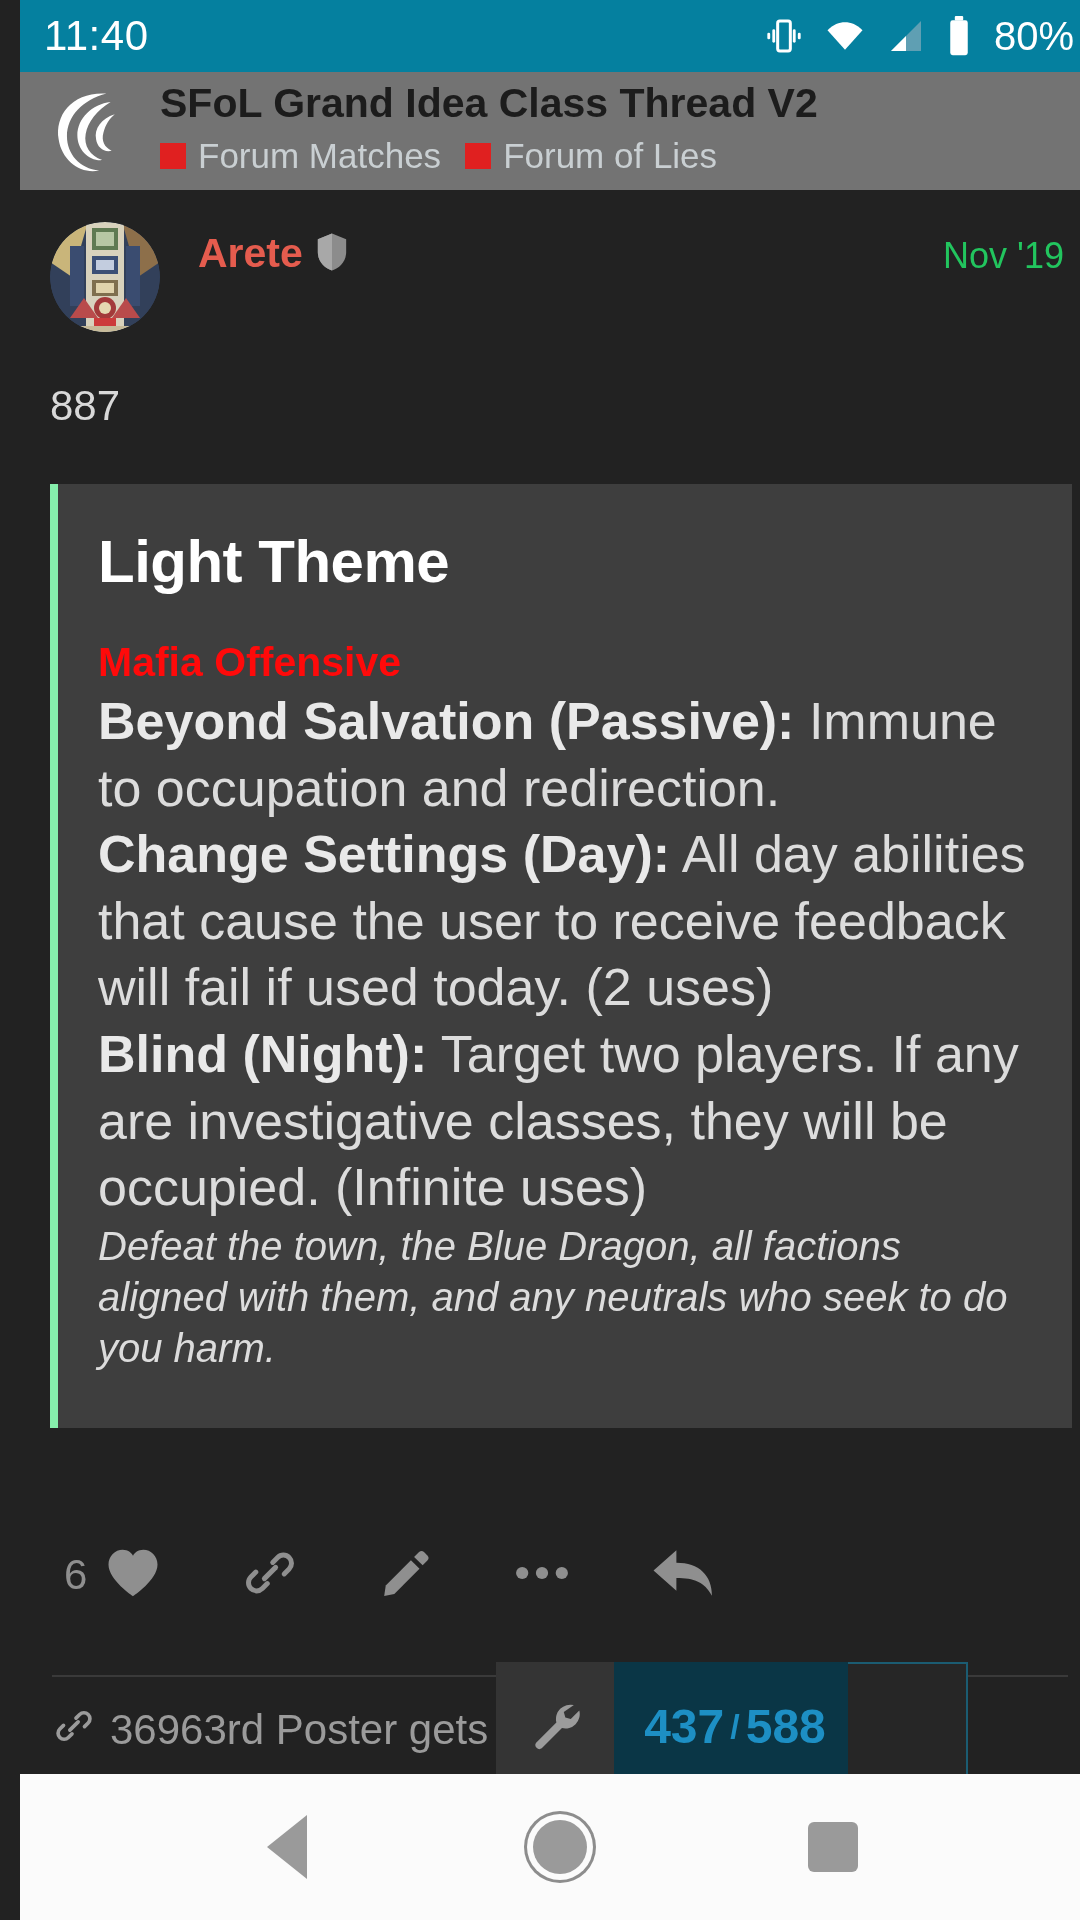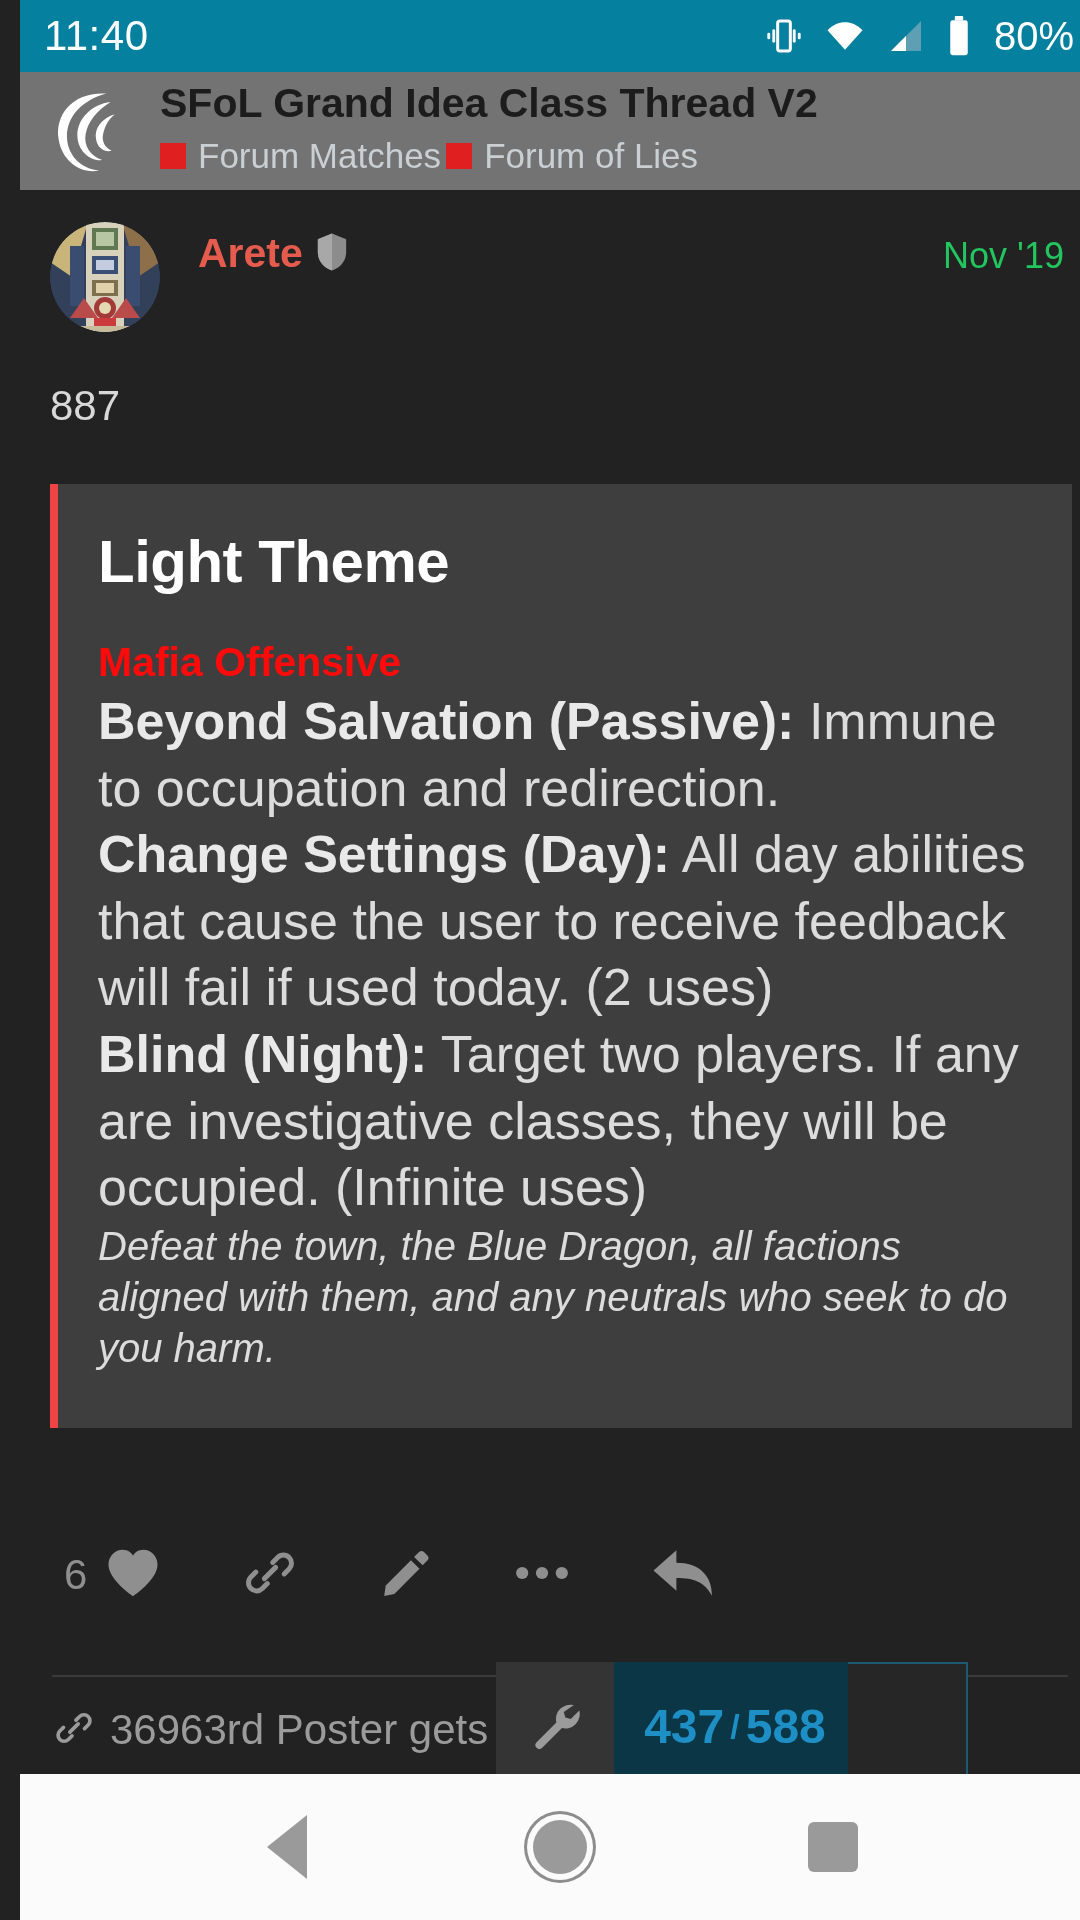--- a/index.html
+++ b/index.html
@@ -26,21 +26,21 @@
   .appbar{
     position:absolute; left:0; top:72px; width:1080px; height:118px;
     background:#737373; display:flex; align-items:center; padding-left:22px;
   }
   .logo{ width:104px; height:104px; flex:0 0 104px; position:relative; }
   .header-texts{ margin-left:14px; margin-top:-4px; }
   .thread-title{
     color:#1c1c1c; font-size:41px; font-weight:bold; line-height:1.05;
     white-space:nowrap;
   }
-  .crumbs{ display:flex; align-items:center; gap:5px; margin-top:10px; }
+  .crumbs{ display:flex; align-items:center; gap:24px; margin-top:10px; }
   .crumb{ display:flex; align-items:center; gap:12px; }
   .crumb-sq{ width:26px; height:26px; background:#e02020; display:block; }
   .crumb-label{ color:#c9cfd2; font-size:35px; white-space:nowrap; }
 
   
   .post{ position:absolute; left:0; top:190px; width:1080px; }
   .post-head{ display:flex; align-items:flex-start; padding:32px 36px 0 30px; }
   .avatar{
     width:110px; height:110px; border-radius:50%; flex:0 0 110px;
     overflow:hidden; background:#2b2b2b; position:relative;
@@ -51,21 +51,21 @@
   .username{ color:#e55c4e; font-size:41px; font-weight:bold; }
   .shield{ margin-left:12px; }
   .post-date{ color:#22c55e; font-size:36px; margin-left:auto; padding-top:4px; }
   .post-title2{ color:#a5a5a5; font-size:38px; margin-top:8px; }
 
   .post-number{ color:#d8d8d8; font-size:42px; padding:50px 0 0 30px; }
 
   
   .quote{
     margin:54px 28px 0 30px; background:#3E3E3E;
-    border-left:8px solid #ef4444;
+    border-left:8px solid #86efac;
     padding:46px 46px 54px 40px;
   }
   .quote h1{
     color:#ffffff; font-size:60px; font-weight:bold; line-height:1.05;
     margin-bottom:44px; letter-spacing:-.5px;
   }
   .faction{ color:#ff0a0a; font-size:41px; font-weight:bold; line-height:1.25; }
   .body-line{ color:#dcdcdc; font-size:52px; line-height:1.28; }
   .body-line b{ color:#e9e9e9; font-weight:bold; }
   .goal{ color:#dcdcdc; font-size:40px; line-height:1.28; font-style:italic; }
@@ -80,21 +80,21 @@
   .act + .act{ margin-left:82px; }
   .act-reply{ margin-left:auto; }
 
   
   .divider{
     position:absolute; left:32px; top:1675px; width:1016px; height:2px;
     background:#3a3a3a;
   }
   .suggested{
     position:absolute; left:34px; top:1706px;
-    display:flex; align-items:center; gap:16px;
+    display:flex; align-items:flex-start; gap:16px;
   }
   .suggested-label{
     color:#9b9b9b; font-size:42px; white-space:nowrap;
   }
 
   
   .progress-wrap{
     position:absolute; left:476px; top:1662px;
     display:flex; height:128px; align-items:stretch;
   }

